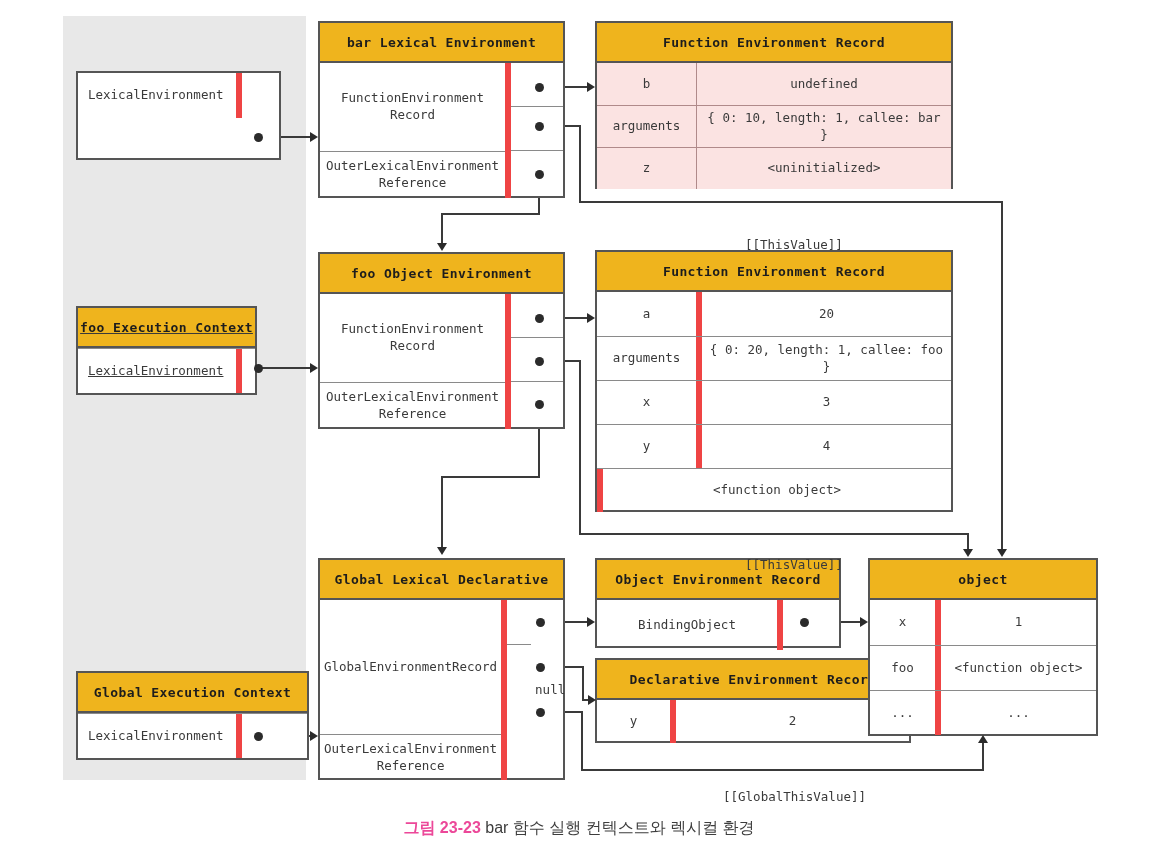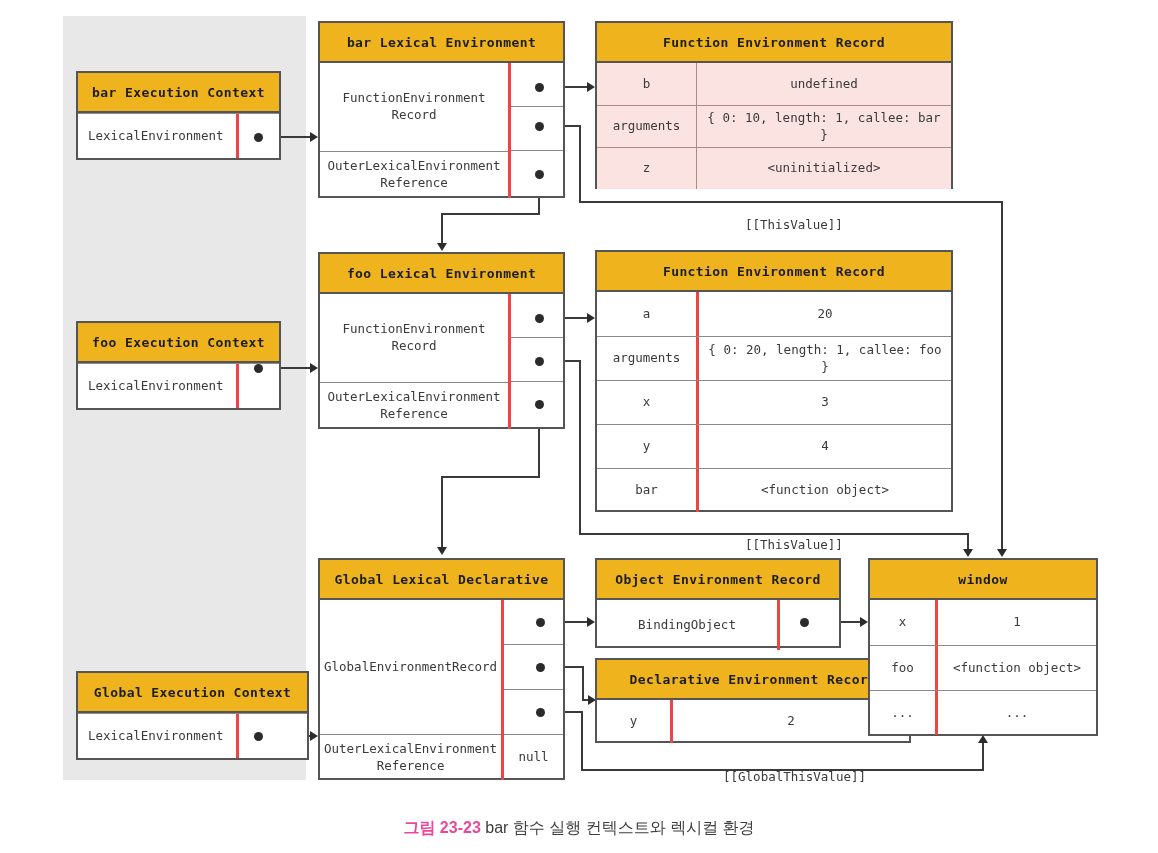--- a/index.html
+++ b/index.html
@@ -19,21 +19,21 @@
     box-sizing:border-box;border-bottom:2px solid #555;
     height:40px;text-align:center;
   }
   .row{display:flex;box-sizing:border-box;border-top:1px solid #8a8a8a;}
   .row:first-child{border-top:none;}
   .cell{
     display:flex;align-items:center;justify-content:center;
     box-sizing:border-box;font-size:12.5px;text-align:center;
     line-height:1.35;padding:2px 4px;color:#3a3a3a;white-space:pre-line;
   }
-  .divv{border-left:3px solid #ef4444;}
+  .divv{border-left:6px solid #ef4444;}
 
   
   .pink .cell{background:#FBE3E2;}
   .pink .row{border-top:1px solid #b08a8a;}
   .pink .divv{border-left:1px solid #b08a8a;}
 
   
   #stack-panel{position:absolute;left:63px;top:16px;width:243px;height:764px;background:#E8E8E8;z-index:1;}
   #stack-label{position:absolute;left:63px;top:783px;width:243px;text-align:center;
     font-family:"Liberation Sans",sans-serif;font-weight:bold;font-size:14px;color:#1f1f1f;z-index:6;}
@@ -41,43 +41,42 @@
   
   .ln{position:absolute;background:#3a3a3a;z-index:3;}
   .lnh{height:2px;}
   .lnv{width:2px;}
   .dot{position:absolute;width:9px;height:9px;border-radius:50%;background:#2b2b2b;z-index:6;}
   .arw{position:absolute;width:0;height:0;z-index:6;}
   .arw-r{border-top:5px solid transparent;border-bottom:5px solid transparent;border-left:8px solid #2b2b2b;}
   .arw-d{border-left:5px solid transparent;border-right:5px solid transparent;border-top:8px solid #2b2b2b;}
   .arw-u{border-left:5px solid transparent;border-right:5px solid transparent;border-bottom:8px solid #2b2b2b;}
 
-  .edge-label{position:absolute;font-size:12.5px;color:#3a3a3a;z-index:6;white-space:nowrap;}
+  .edge-label{position:absolute;font-size:12.5px;color:#3a3a3a;z-index:6;white-space:nowrap;margin-top:20px;}
 
   
   #caption{position:absolute;left:0;top:818px;width:1158px;text-align:center;
     font-family:"Liberation Sans",sans-serif;font-size:16px;color:#3d3d3d;z-index:8;}
   #caption .figno{color:#ec4899;font-weight:bold;}
 </style>
 </head>
 <body>
 
 <div id="stage">
 
   <div id="stack-panel"></div>
 
   <div class="box" style="left:76px;top:71px;width:205px;height:89px;">
-    <div class="hdr">bar Execution Context</div>
     <div class="row" style="height:45px;">
       <div class="cell" style="width:158px;justify-content:flex-start;padding-left:10px;">LexicalEnvironment</div>
       <div class="cell divv" style="flex:1;"></div>
     </div>
   </div>
 
-  <div class="box" style="left:76px;top:321px;width:205px;height:89px;">
+  <div class="box" style="left:76px;top:306px;width:181px;height:89px;text-decoration:underline;">
     <div class="hdr">foo Execution Context</div>
     <div class="row" style="height:45px;">
       <div class="cell" style="width:158px;justify-content:flex-start;padding-left:10px;">LexicalEnvironment</div>
       <div class="cell divv" style="flex:1;"></div>
     </div>
   </div>
 
   <div class="box" style="left:76px;top:671px;width:233px;height:89px;">
     <div class="hdr">Global Execution Context</div>
     <div class="row" style="height:45px;">
@@ -113,21 +112,21 @@
       <div class="cell" style="width:99px;">arguments</div>
       <div class="cell divv" style="flex:1;">{ 0: 10, length: 1, callee: bar }</div>
     </div>
     <div class="row" style="height:42px;">
       <div class="cell" style="width:99px;">z</div>
       <div class="cell divv" style="flex:1;">&lt;uninitialized&gt;</div>
     </div>
   </div>
 
   <div class="box" style="left:318px;top:252px;width:247px;height:177px;">
-    <div class="hdr">foo Lexical Environment</div>
+    <div class="hdr">foo Object Environment</div>
     <div style="display:flex;height:135px;box-sizing:border-box;">
       <div style="flex:1;display:flex;flex-direction:column;">
         <div class="cell" style="height:89px;border-bottom:1px solid #8a8a8a;">FunctionEnvironment
 Record</div>
         <div class="cell" style="flex:1;">OuterLexicalEnvironment
 Reference</div>
       </div>
       <div class="divv" style="width:52px;display:flex;flex-direction:column;">
         <div class="cell" style="height:44px;border-bottom:1px solid #8a8a8a;"></div>
         <div class="cell" style="height:44px;border-bottom:1px solid #8a8a8a;"></div>
@@ -148,34 +147,33 @@
     </div>
     <div class="row" style="height:44px;">
       <div class="cell" style="width:99px;">x</div>
       <div class="cell divv" style="flex:1;">3</div>
     </div>
     <div class="row" style="height:44px;">
       <div class="cell" style="width:99px;">y</div>
       <div class="cell divv" style="flex:1;">4</div>
     </div>
     <div class="row" style="height:44px;">
-      <div class="cell" style="width:99px;">bar</div>
       <div class="cell divv" style="flex:1;">&lt;function object&gt;</div>
     </div>
   </div>
 
   <div class="box" style="left:318px;top:558px;width:247px;height:222px;">
     <div class="hdr">Global Lexical Declarative</div>
     <div style="display:flex;height:180px;box-sizing:border-box;">
       <div style="flex:1;display:flex;flex-direction:column;">
         <div class="cell" style="height:135px;border-bottom:1px solid #8a8a8a;">GlobalEnvironmentRecord</div>
         <div class="cell" style="flex:1;">OuterLexicalEnvironment
 Reference</div>
       </div>
-      <div class="divv" style="width:62px;display:flex;flex-direction:column;">
+      <div class="divv" style="width:62px;display:flex;flex-direction:row;">
         <div class="cell" style="height:45px;border-bottom:1px solid #8a8a8a;"></div>
         <div class="cell" style="height:45px;border-bottom:1px solid #8a8a8a;"></div>
         <div class="cell" style="height:45px;border-bottom:1px solid #8a8a8a;"></div>
         <div class="cell" style="flex:1;">null</div>
       </div>
     </div>
   </div>
 
   <div class="box" style="left:595px;top:558px;width:246px;height:90px;">
     <div class="hdr">Object Environment Record</div>
@@ -187,21 +185,21 @@
 
   <div class="box" style="left:595px;top:658px;width:316px;height:85px;">
     <div class="hdr">Declarative Environment Record</div>
     <div class="row" style="height:43px;border-top:none;">
       <div class="cell" style="width:73px;">y</div>
       <div class="cell divv" style="flex:1;">2</div>
     </div>
   </div>
 
   <div class="box" style="left:868px;top:558px;width:230px;height:178px;">
-    <div class="hdr">window</div>
+    <div class="hdr">object</div>
     <div class="row" style="height:45px;border-top:none;">
       <div class="cell" style="width:65px;">x</div>
       <div class="cell divv" style="flex:1;">1</div>
     </div>
     <div class="row" style="height:45px;">
       <div class="cell" style="width:65px;">foo</div>
       <div class="cell divv" style="flex:1;">&lt;function object&gt;</div>
     </div>
     <div class="row" style="height:45px;">
       <div class="cell" style="width:65px;">...</div>

